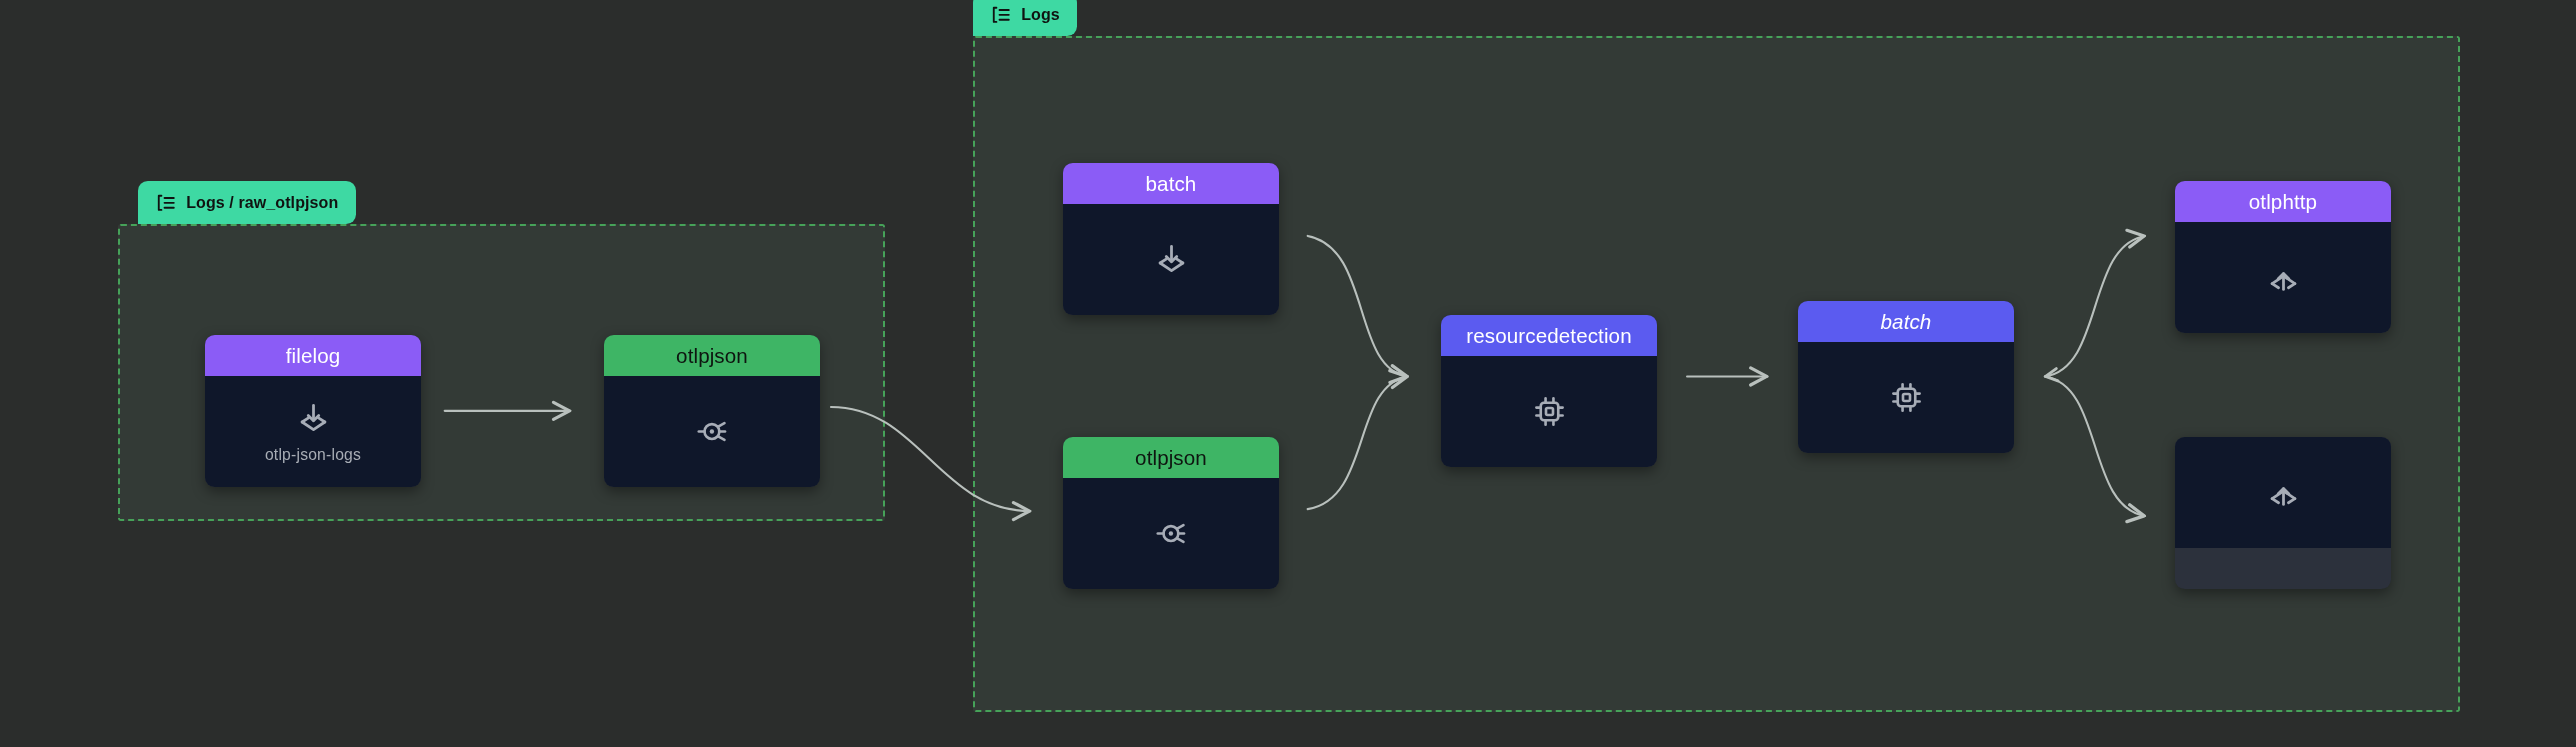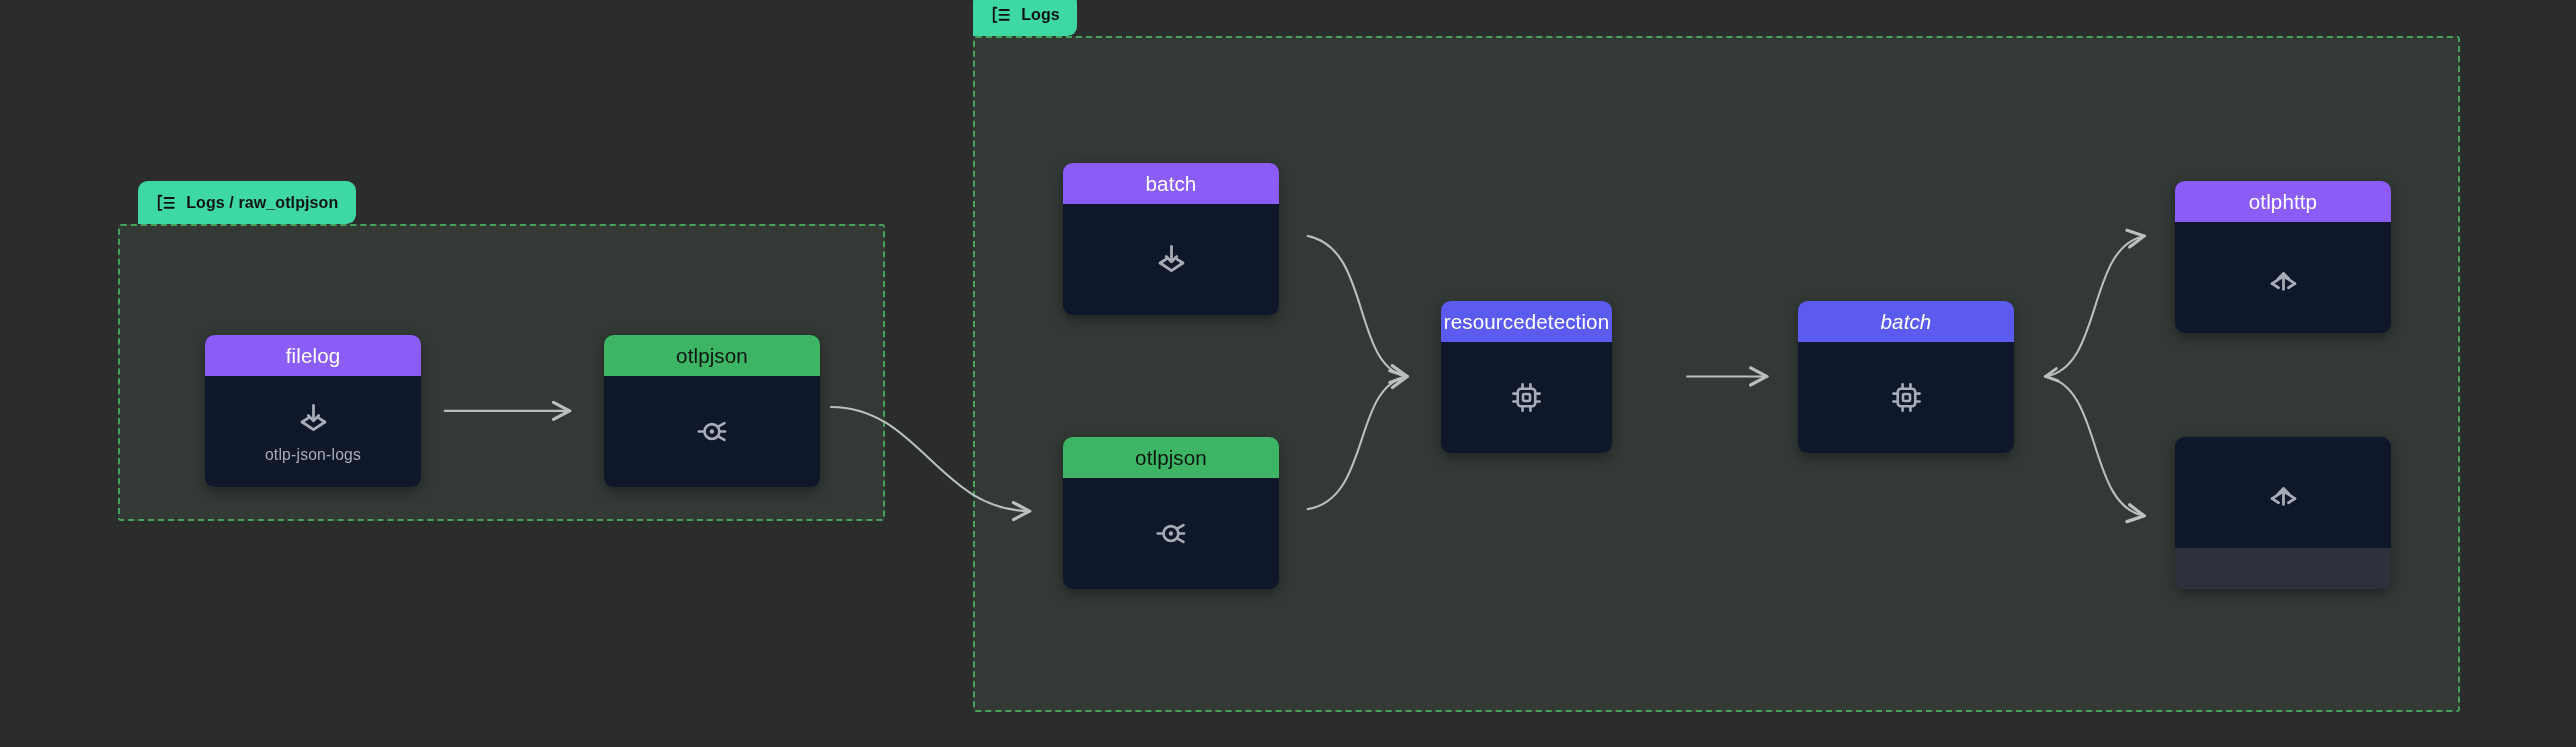--- a/index.html
+++ b/index.html
@@ -147,21 +147,21 @@
       <circle cx="11.6" cy="12" r="5.1"></circle>
       <circle cx="11.6" cy="12" r="1.5" fill="#c9ced6" stroke="none"></circle>
       <path d="M2.6 12 H6.4"></path>
       <path d="M15.9 8.6 L20.2 6.2"></path>
       <path d="M16.6 12 H20.6"></path>
       <path d="M15.9 15.4 L20.2 17.8"></path>
     </svg>
           </span>
         </div>
       </div>
-      <div class="node kind-processor" style="left: 1441px; top: 301px; width: 171px; height: 152px;">
+      <div class="node kind-processor" style="left: 1441px; top: 315px; width: 216px; height: 152px;">
         <div class="node-header" style="background: rgb(91, 91, 240);">resourcedetection</div>
         <div class="node-body" style="height: 111px;">
           <span style="display: flex;">
             <svg class="node-icon" viewBox="0 0 24 24" fill="none" stroke="#c9ced6" stroke-width="1.8" stroke-linecap="round" stroke-linejoin="round">
       <rect x="6" y="6" width="12" height="12" rx="2.2"></rect>
       <rect x="9.6" y="9.6" width="4.8" height="4.8" rx="1"></rect>
       <path d="M9.3 3 V5.6"></path>
               <path d="M14.7 3 V5.6"></path>
       <path d="M9.3 18.4 V21"></path>
               <path d="M14.7 18.4 V21"></path>

